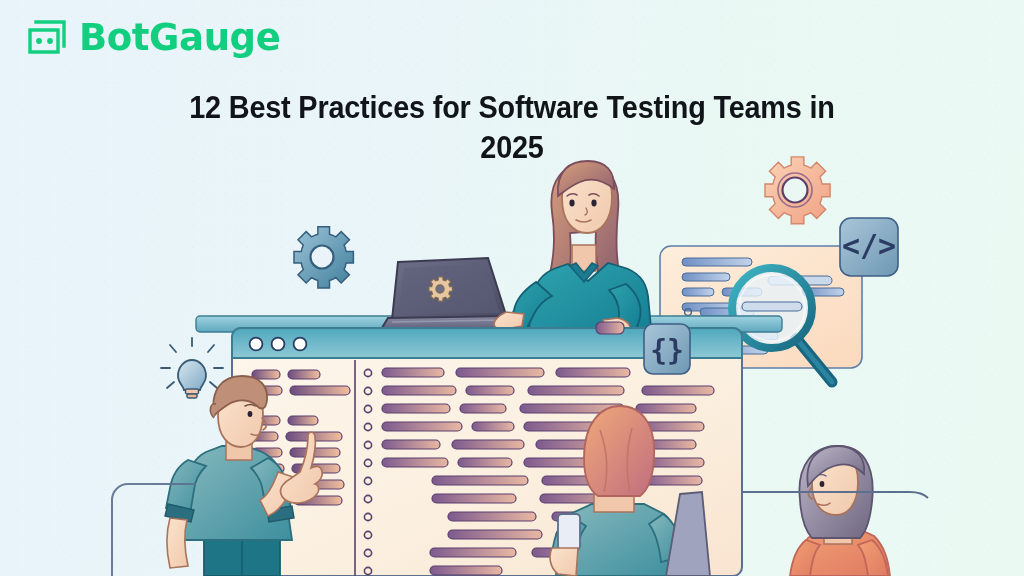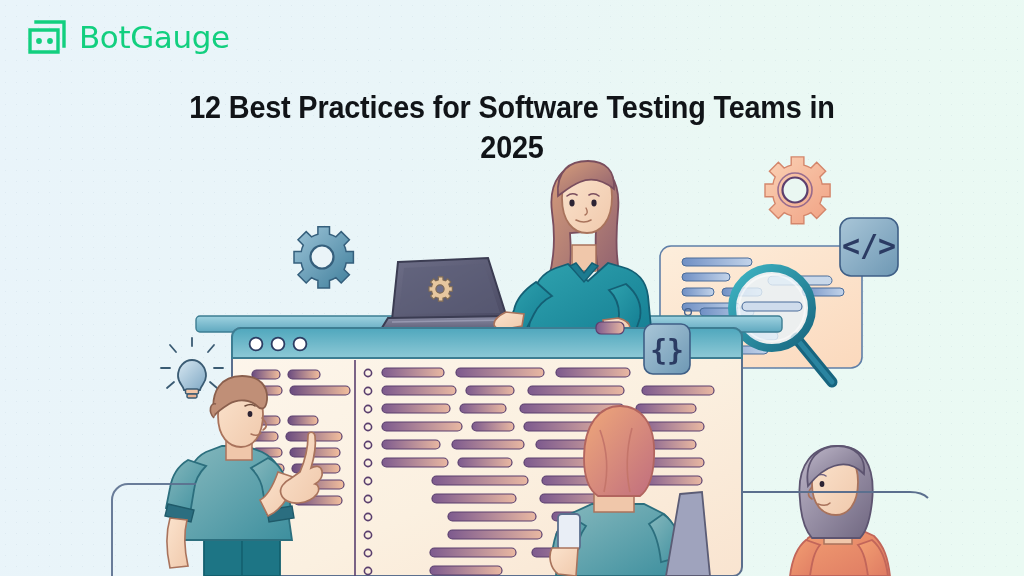--- a/index.html
+++ b/index.html
@@ -31,22 +31,22 @@
 
   
   #logo {
     position:absolute; left:24px; top:16px;
     display:flex; align-items:center; gap:9px;
     z-index:40;
   }
   #logo .mark { width:46px; height:42px; display:block; }
   #logo .wordmark {
     font-family:"DejaVu Sans", sans-serif;
-    font-weight:400;
-    font-size:31px;
+    font-weight:700;
+    font-size:37px;
     letter-spacing:-0.4px;
     color:#12cf7f;
     line-height:1;
   }
 
   
   #title {
     position:absolute;
     left:128px; top:88px; width:768px;
     text-align:center;

